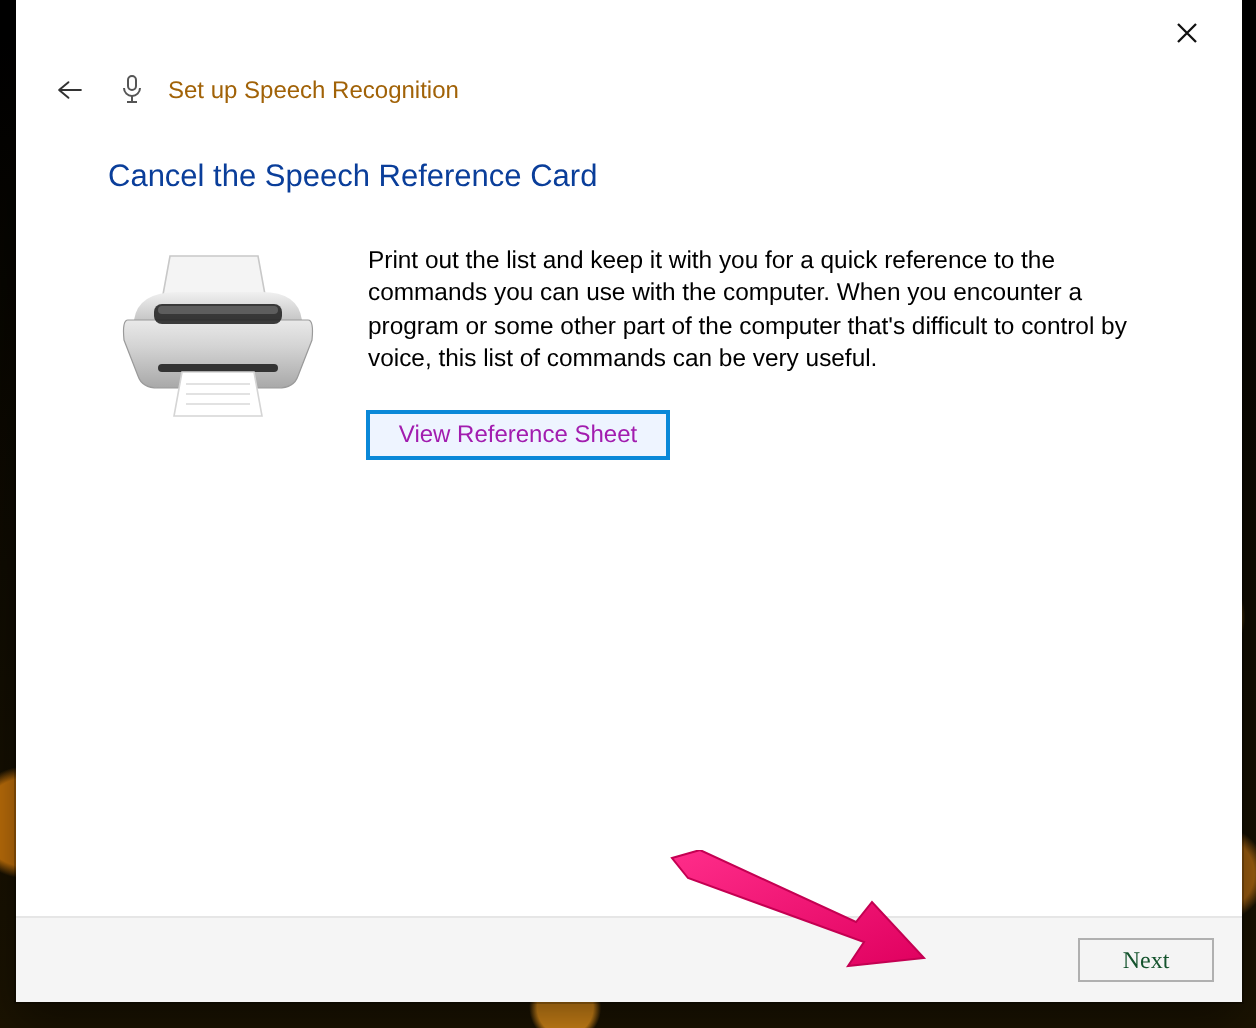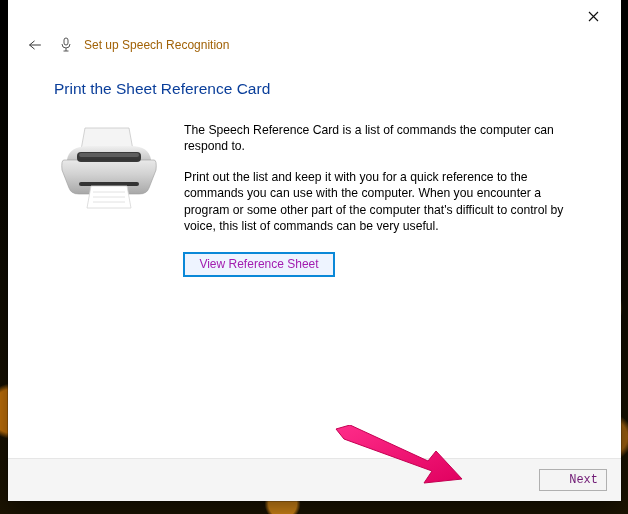--- a/index.html
+++ b/index.html
@@ -135,25 +135,24 @@
     align-items: center;
     justify-content: flex-end;
     gap: 8px;
     padding-right: 14px;
   }
   .win-btn {
     min-width: 68px;
     height: 22px;
     border: 1px solid #b0b0b0;
     background: #f4f4f4;
-    font-family: Liberation Mono, monospace;
+    font-family: Liberation Serif, serif;
     font-size: 12px;
-    color: #701a75;
+    color: #14532d;
     padding: 0 8px;
-    text-align: right;
   }
 
   
   .annotation-arrow {
     position: absolute;
     left: 328px;
     top: 425px;
     width: 140px;
     height: 66px;
     pointer-events: none;
@@ -185,21 +184,21 @@
         <rect x="4" y="1" width="4" height="7" rx="2" fill="none" stroke="#555" stroke-width="1"></rect>
         <path d="M2 7 a4 4 0 0 0 8 0" fill="none" stroke="#555" stroke-width="1"></path>
         <path d="M6 11 V14" stroke="#555" stroke-width="1"></path>
         <path d="M3.5 14 H8.5" stroke="#555" stroke-width="1"></path>
       </svg>
     </span>
     <span class="wizard-title">Set up Speech Recognition</span>
   </div>
 
   <div class="content">
-    <div class="page-heading">Print the Sheet Reference Card</div>
+    <div class="page-heading">Cancel the Speech Reference Card</div>
 
     <div class="body-row">
       <div class="printer-figure">
         <svg class="printer-svg" viewBox="0 0 100 95">
 
           <polygon points="26,6 70,6 74,28 22,28" fill="#f4f4f4" stroke="#c8c8c8" stroke-width="0.8"></polygon>
 
           <path d="M8 38 Q10 24 30 24 H72 Q90 24 92 38 Z" fill="url(#lidGrad)"></path>
 
           <path d="M5 38 H95 Q98 38 97 48 L90 66 Q88 72 80 72 H20 Q12 72 10 66 L3 48 Q2 38 5 38 Z" fill="url(#bodyGrad)" stroke="#9a9a9a" stroke-width="0.6"></path>
@@ -221,21 +220,20 @@
             <linearGradient id="bodyGrad" x1="0" y1="0" x2="0" y2="1">
               <stop offset="0" stop-color="#e9e9e9"></stop>
               <stop offset="0.4" stop-color="#d3d3d3"></stop>
               <stop offset="1" stop-color="#a8a8a8"></stop>
             </linearGradient>
           </defs>
         </svg>
       </div>
 
       <div class="body-text">
-        <p>The Speech Reference Card is a list of commands the computer can respond to.</p>
         <p>Print out the list and keep it with you for a quick reference to the commands you can use with the computer. When you encounter a program or some other part of the computer that's difficult to control by voice, this list of commands can be very useful.</p>
         <button class="ref-button">View Reference Sheet</button>
       </div>
     </div>
   </div>
 
   <div class="footer">
     <button class="win-btn">Next</button>
   </div>
 

